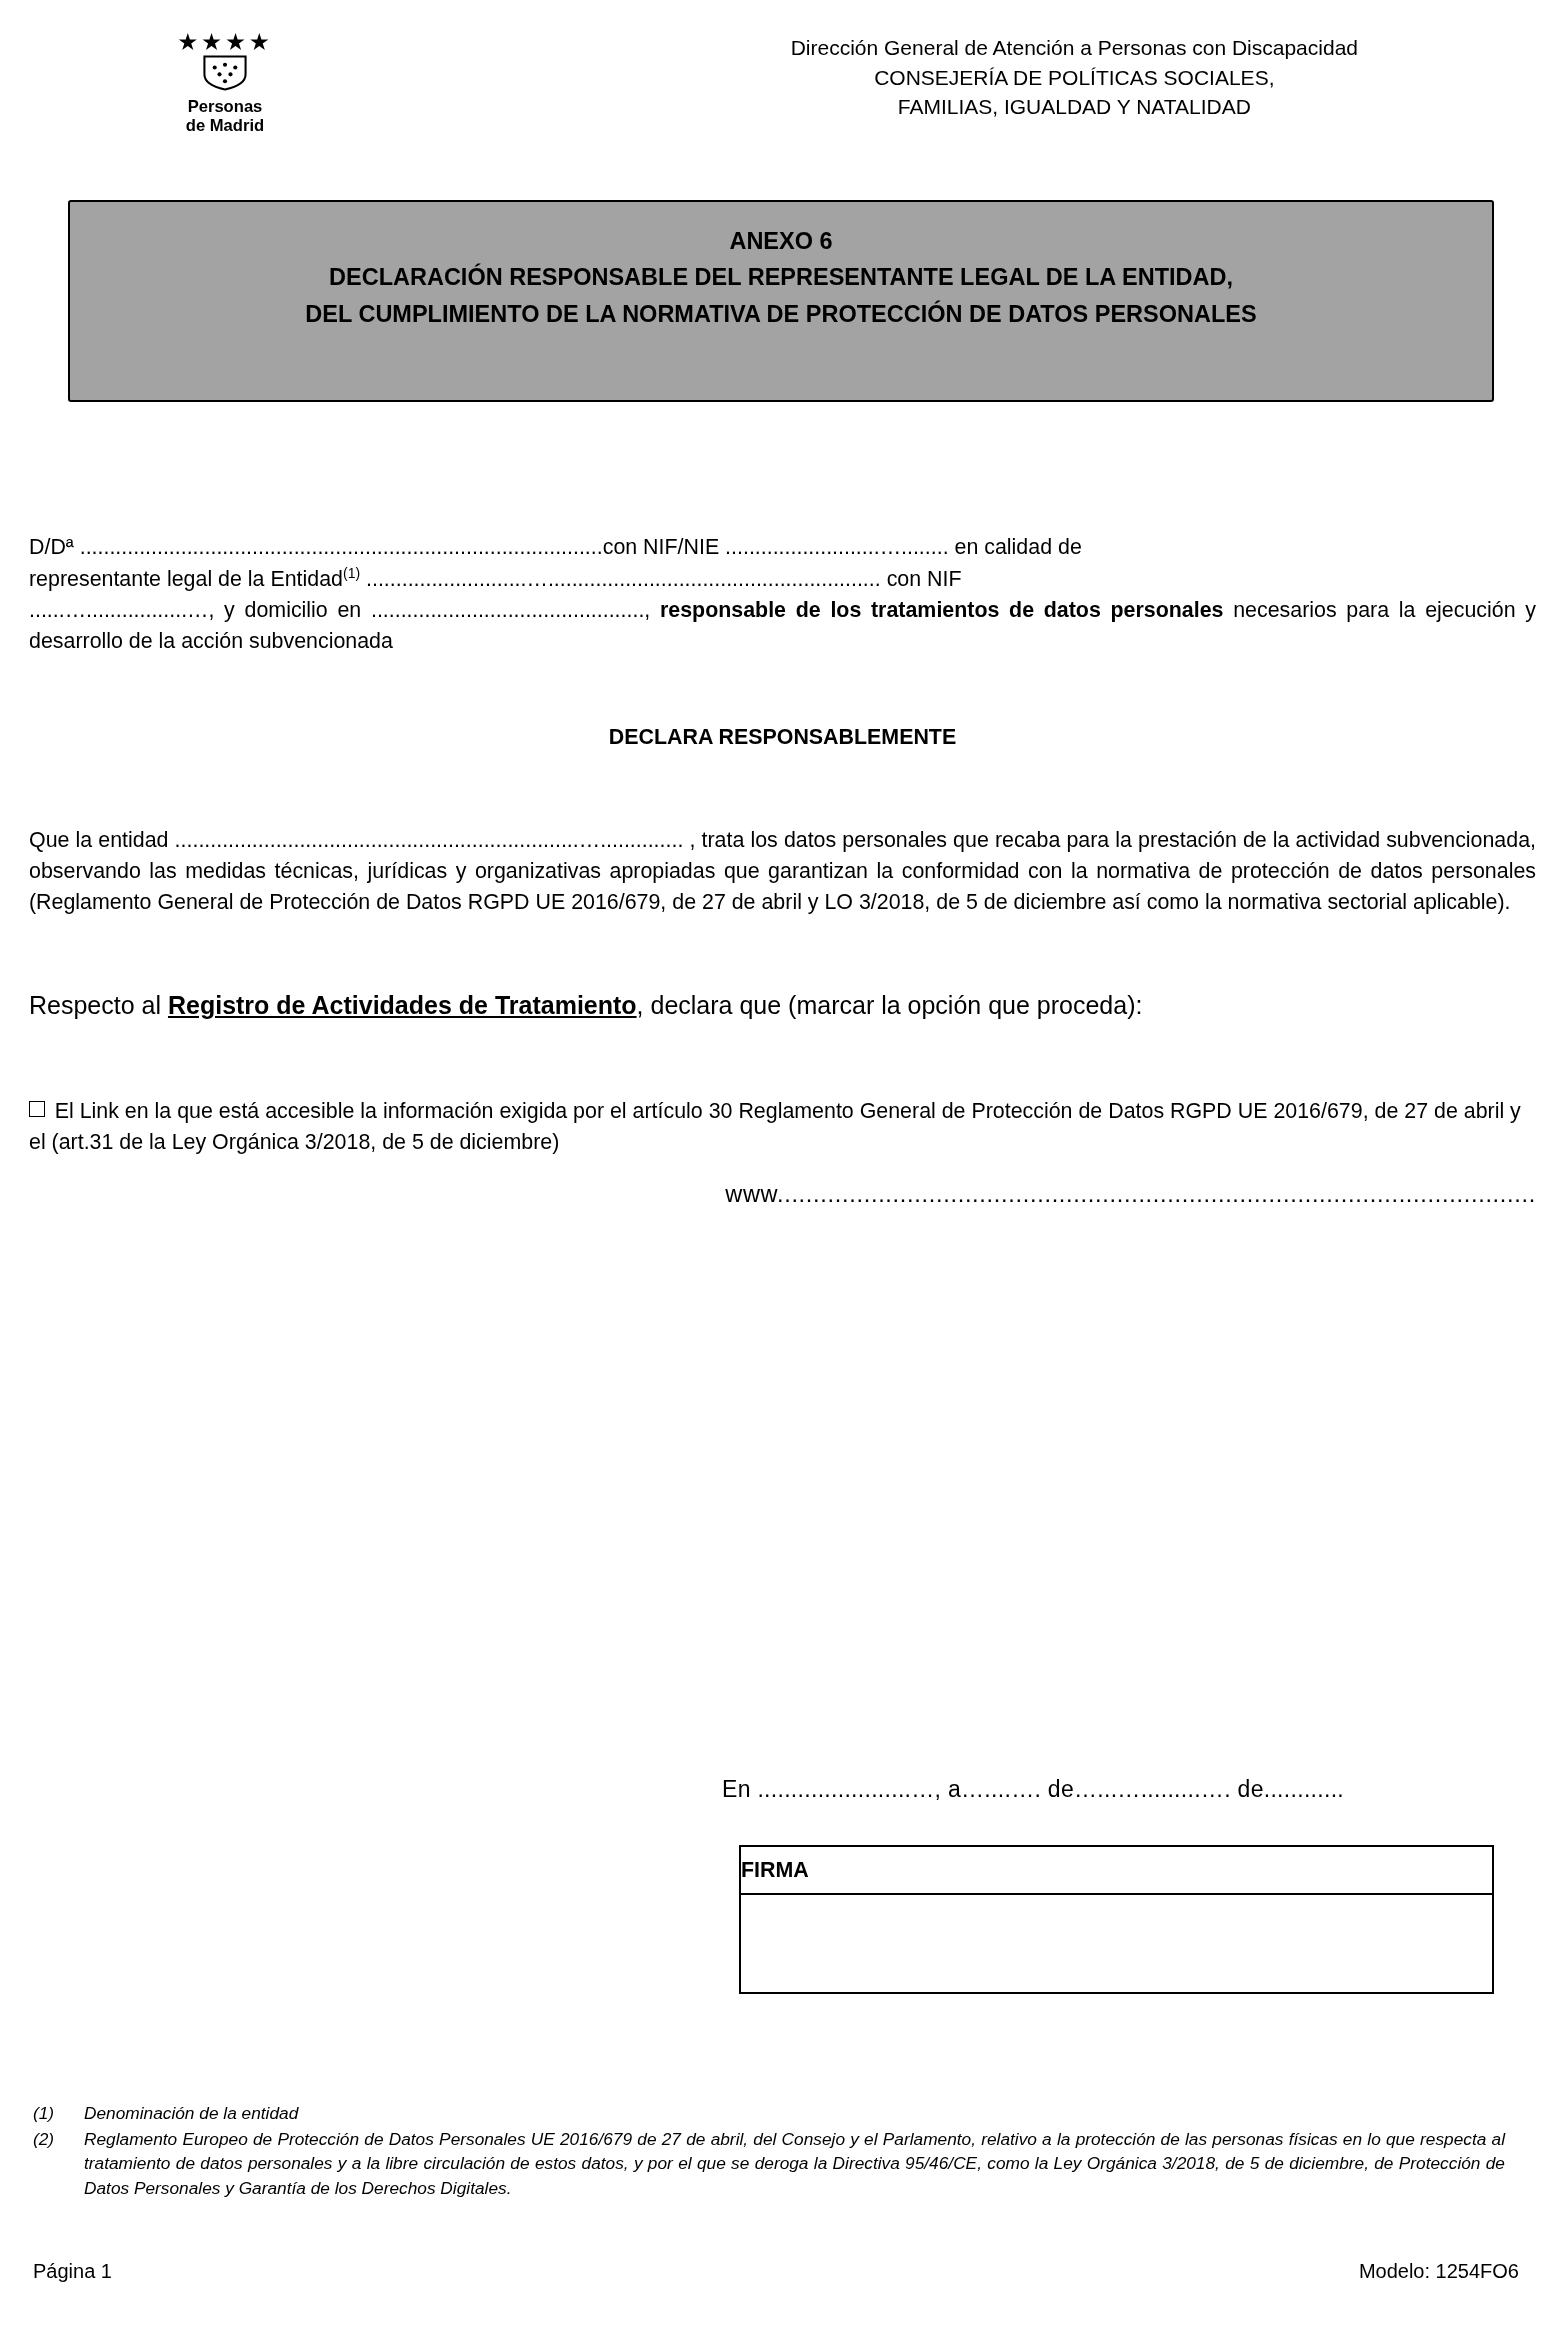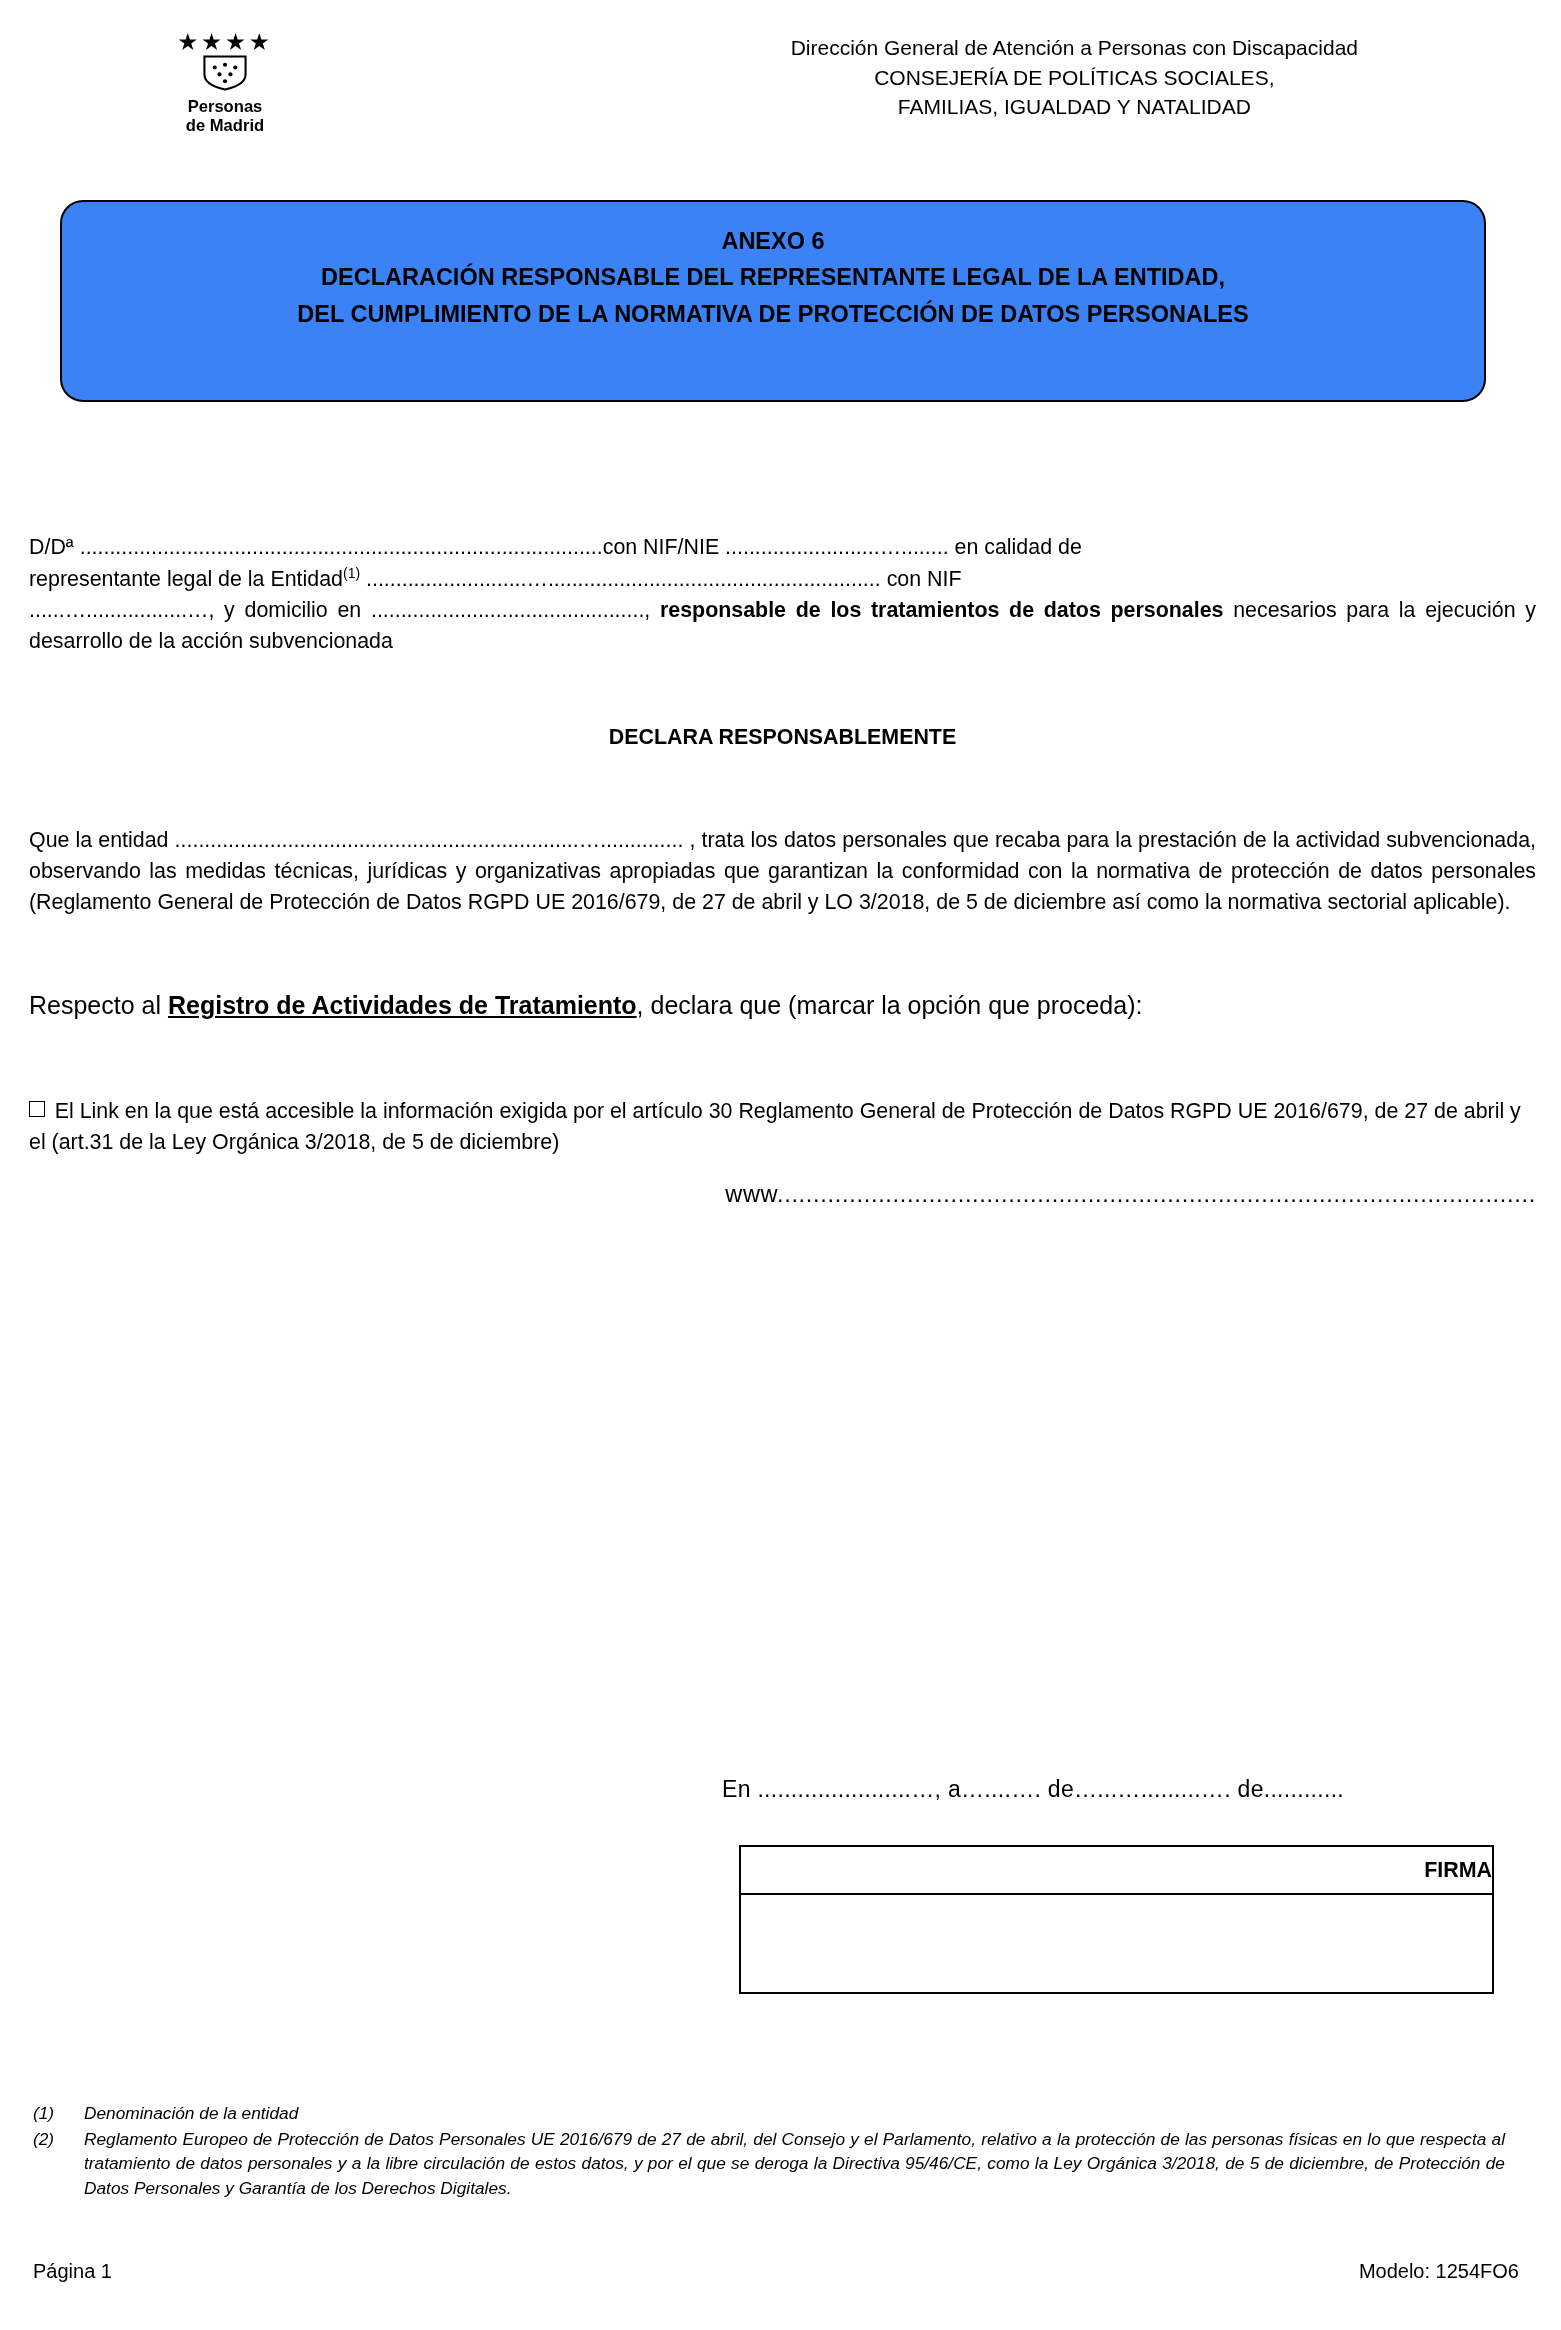--- a/index.html
+++ b/index.html
@@ -65,27 +65,27 @@
     font-size: 21px;
     line-height: 1.4;
   }
   .header-right .l1 { }
   .header-right .l2 { }
   .header-right .l3 { }
 
   
   .title-box {
     position: absolute;
-    left: 60px;
+    left: 68px;
     top: 200px;
     width: 1426px;
     height: 202px;
     border: 2.1px solid #000;
-    border-radius: 23px;
-    background: #3b82f6;
+    border-radius: 3px;
+    background: #a3a3a3;
     box-sizing: border-box;
     text-align: center;
     padding-top: 21px;
   }
   .title-box .t1 {
     font-size: 23.5px;
     font-weight: bold;
     line-height: 1.55;
   }
   .title-box .t2 {
@@ -171,21 +171,21 @@
     position: absolute;
     left: 739px;
     top: 1845px;
     width: 755px;
     border: 2.8px solid #000;
     box-sizing: border-box;
   }
   .firma-head {
     height: 46px;
     border-bottom: 2.8px solid #000;
-    text-align: right;
+    text-align: left;
     font-weight: bold;
     font-size: 21.4px;
     line-height: 46px;
   }
   .firma-body {
     height: 97px;
   }
 
   
   .footnotes {

